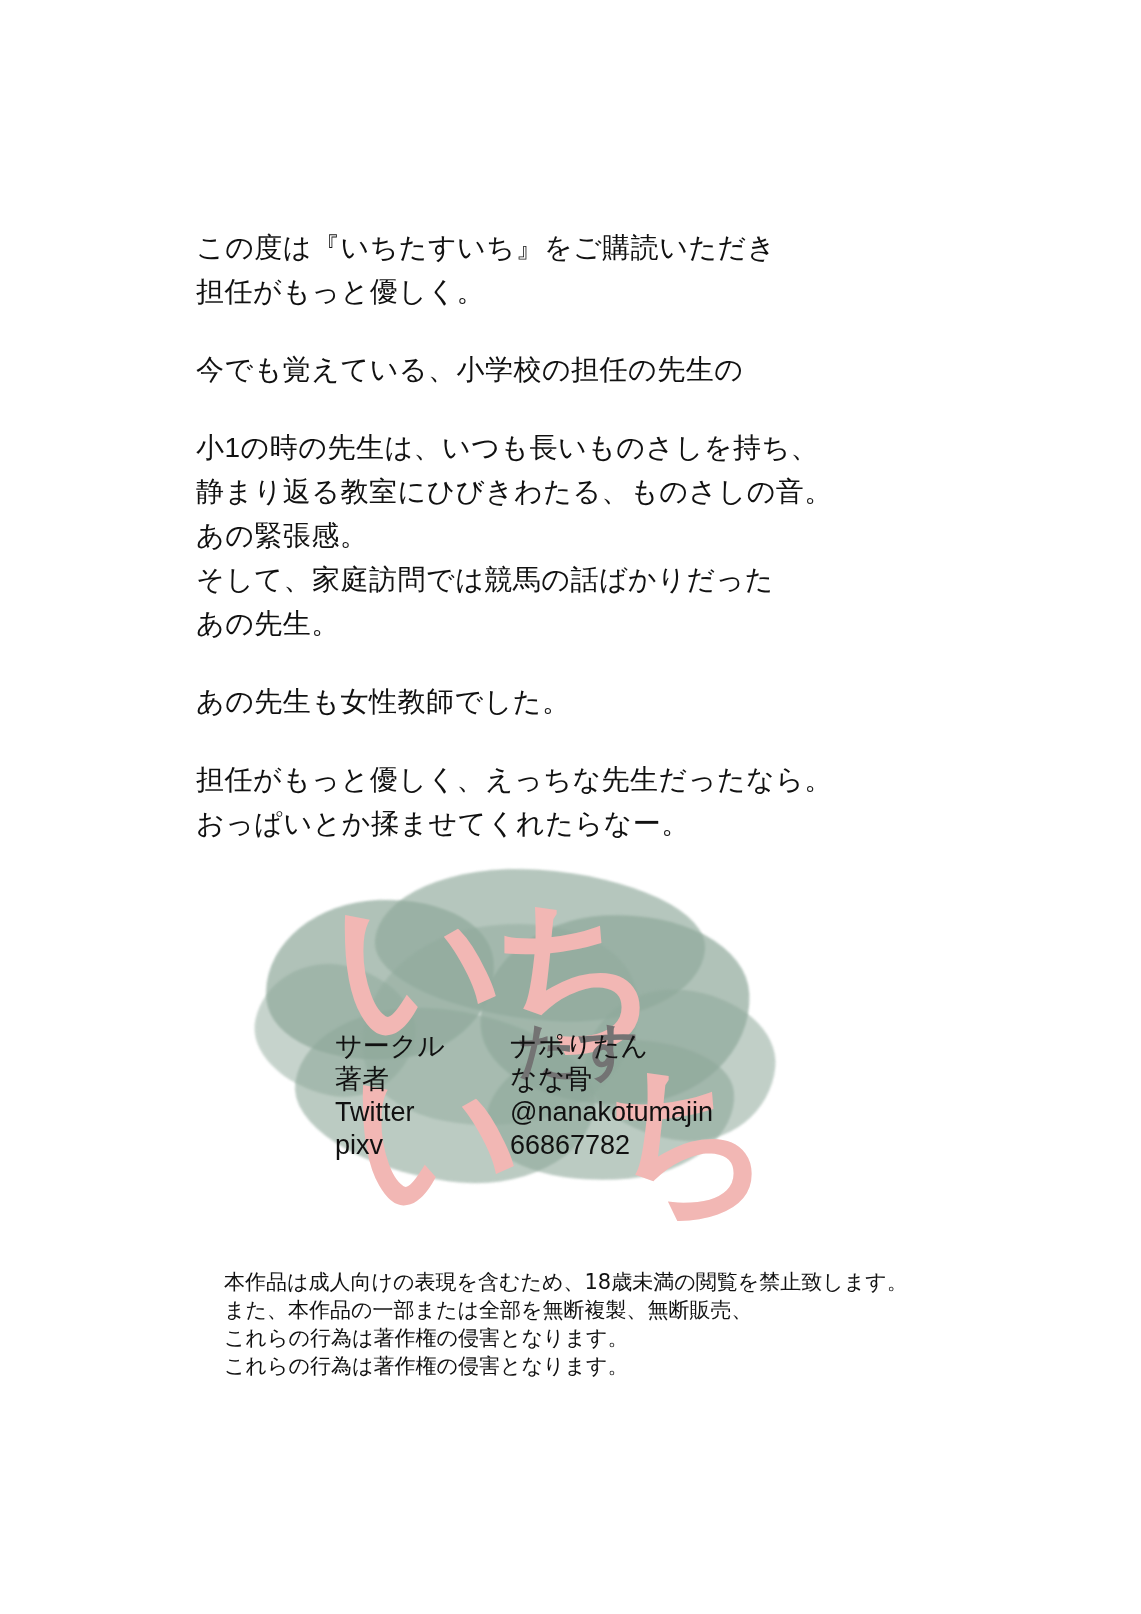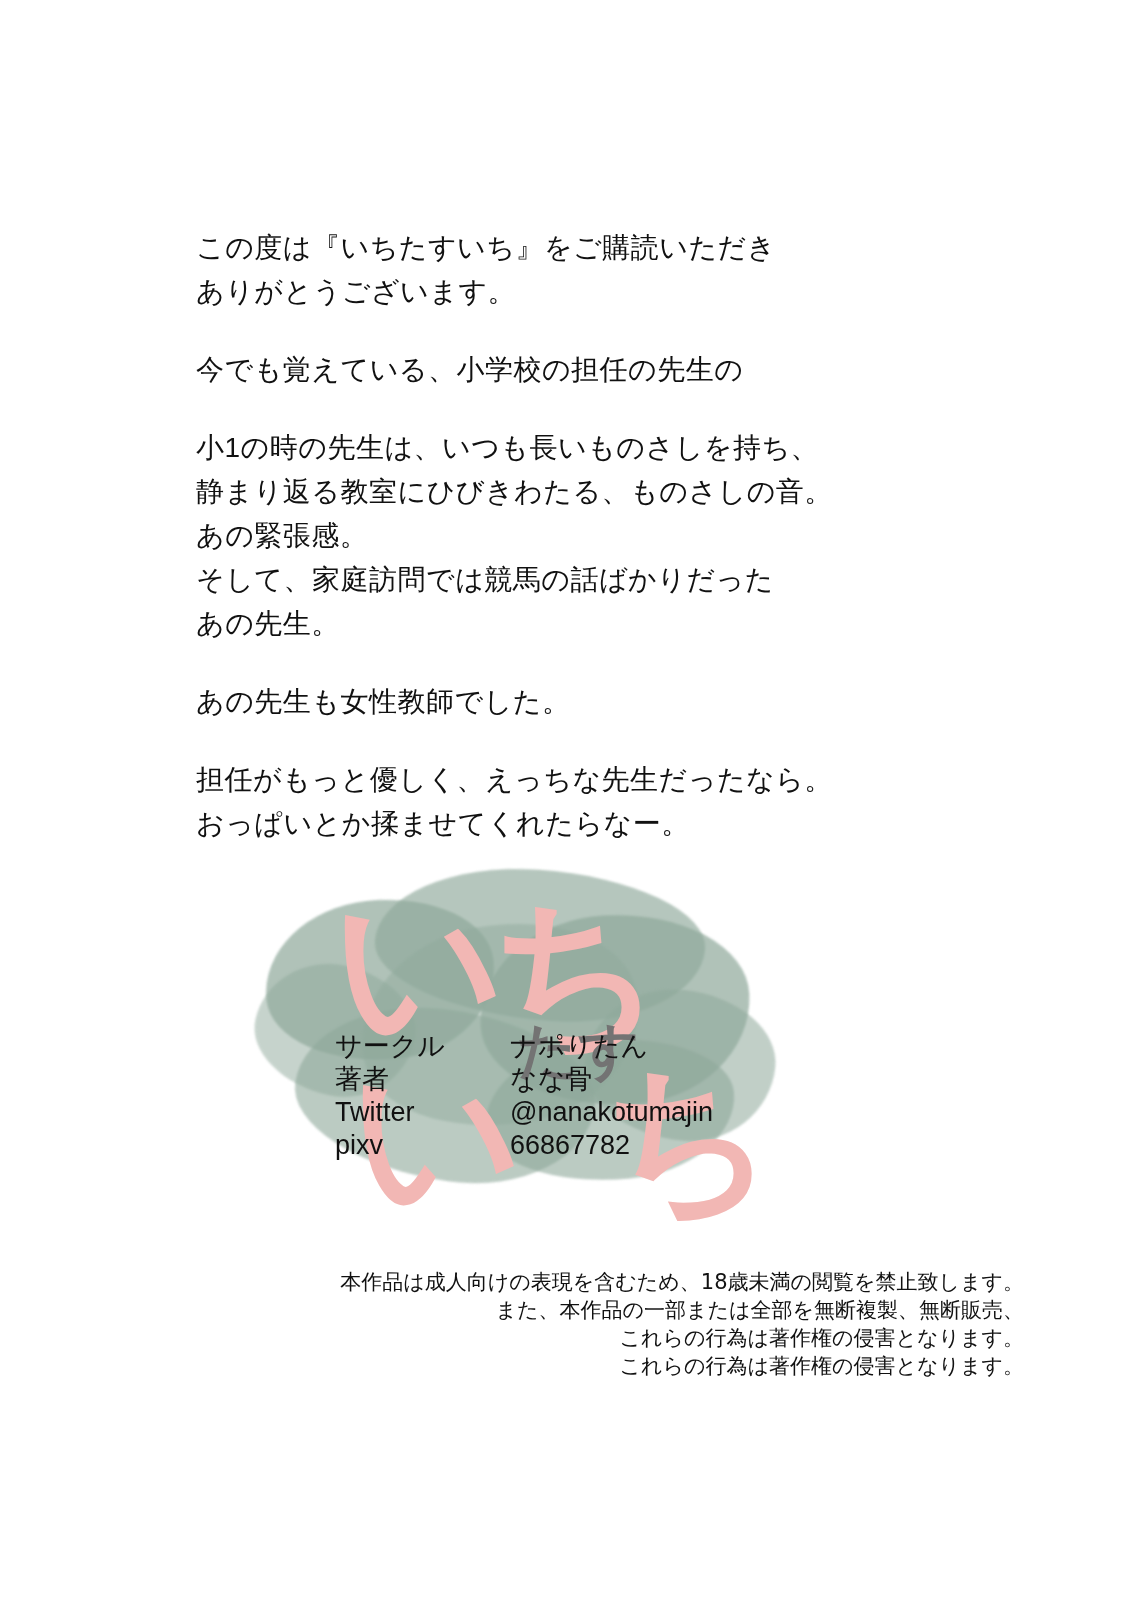--- a/index.html
+++ b/index.html
@@ -107,41 +107,40 @@
   }
   .credit-label { width: 175px; }
   .credit-value { }
 
   
   .notice {
     position: absolute;
     left: 224px;
     top: 1268px;
     width: 800px;
-    text-align: right;
   }
   .notice-line {
     font-size: 21px;
     line-height: 28px;
     letter-spacing: 0px;
     white-space: pre;
     color: #111111;
     font-family: "DejaVu Sans", sans-serif;
   }
 </style>
 </head>
 <body>
 
 <div class="page">
 
   <div class="afterword">
 
     <div class="para">
       <div class="line">この度は『いちたすいち』をご購読いただき</div>
-      <div class="line">ありがとうございます。</div>
+      <div class="line">担任がもっと優しく。</div>
     </div>
 
     <div class="para">
       <div class="line">今でも覚えている、小学校の担任の先生の</div>
     </div>
 
     <div class="para">
       <div class="line">小1の時の先生は、いつも長いものさしを持ち、</div>
       <div class="line">静まり返る教室にひびきわたる、ものさしの音。</div>
       <div class="line">あの緊張感。</div>

